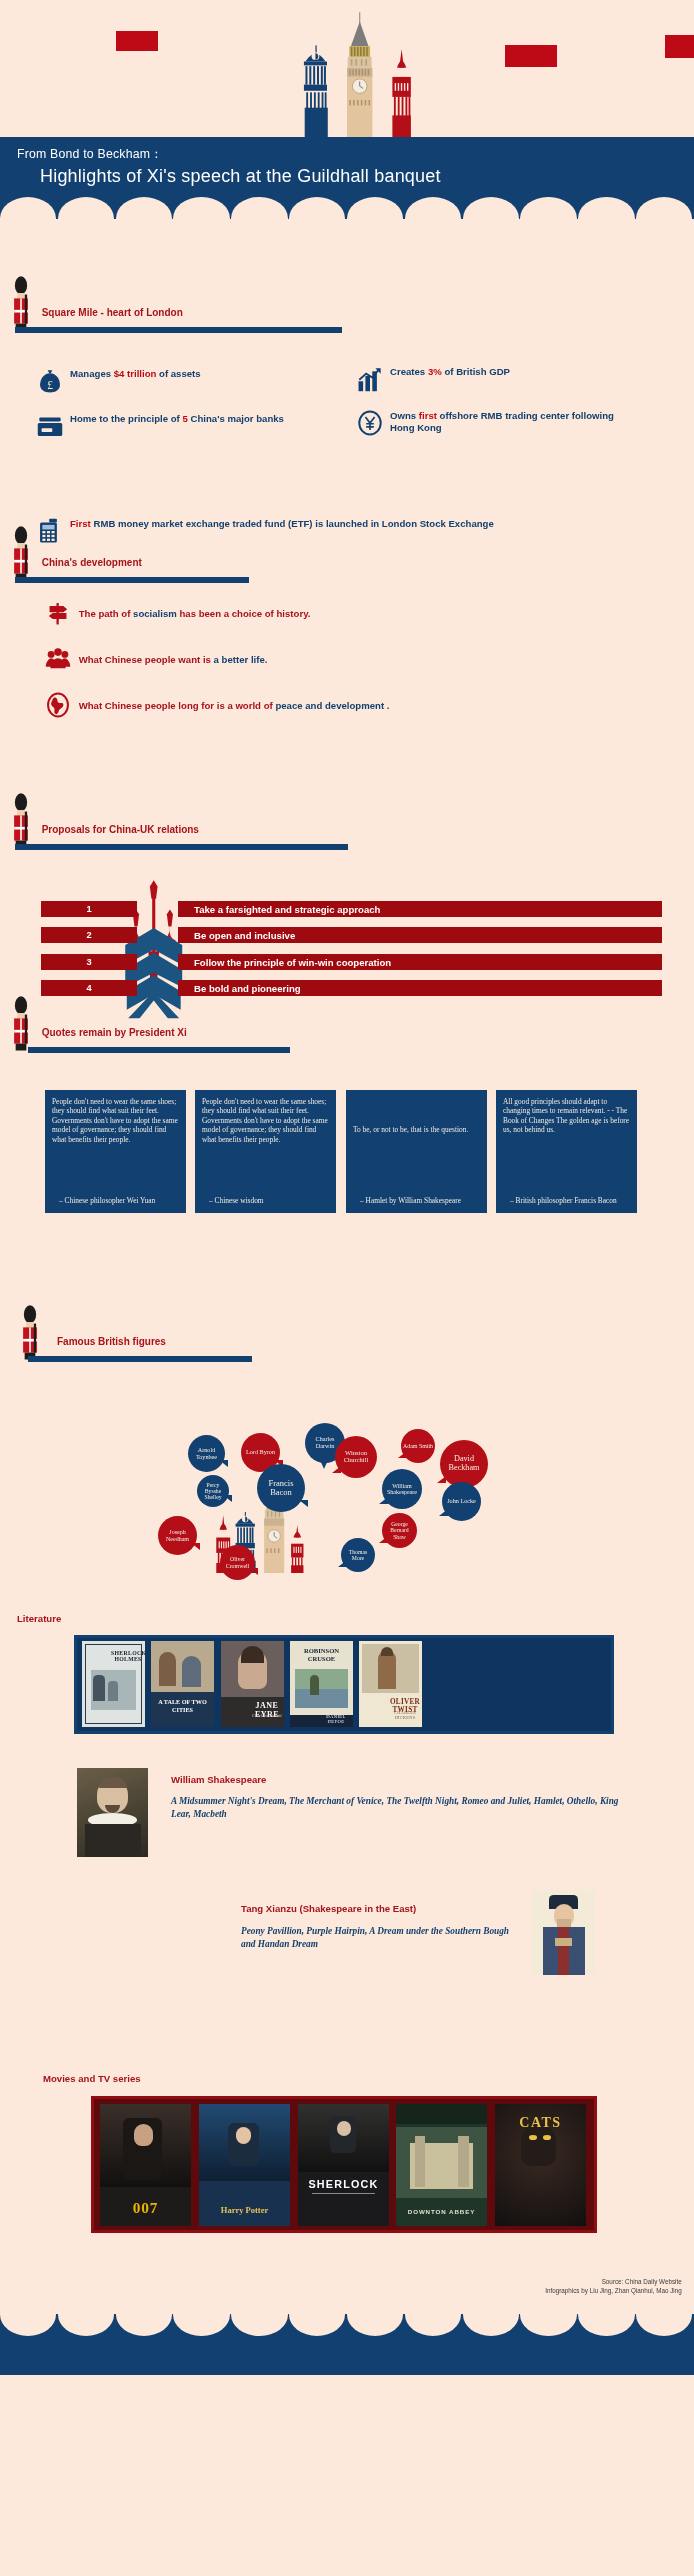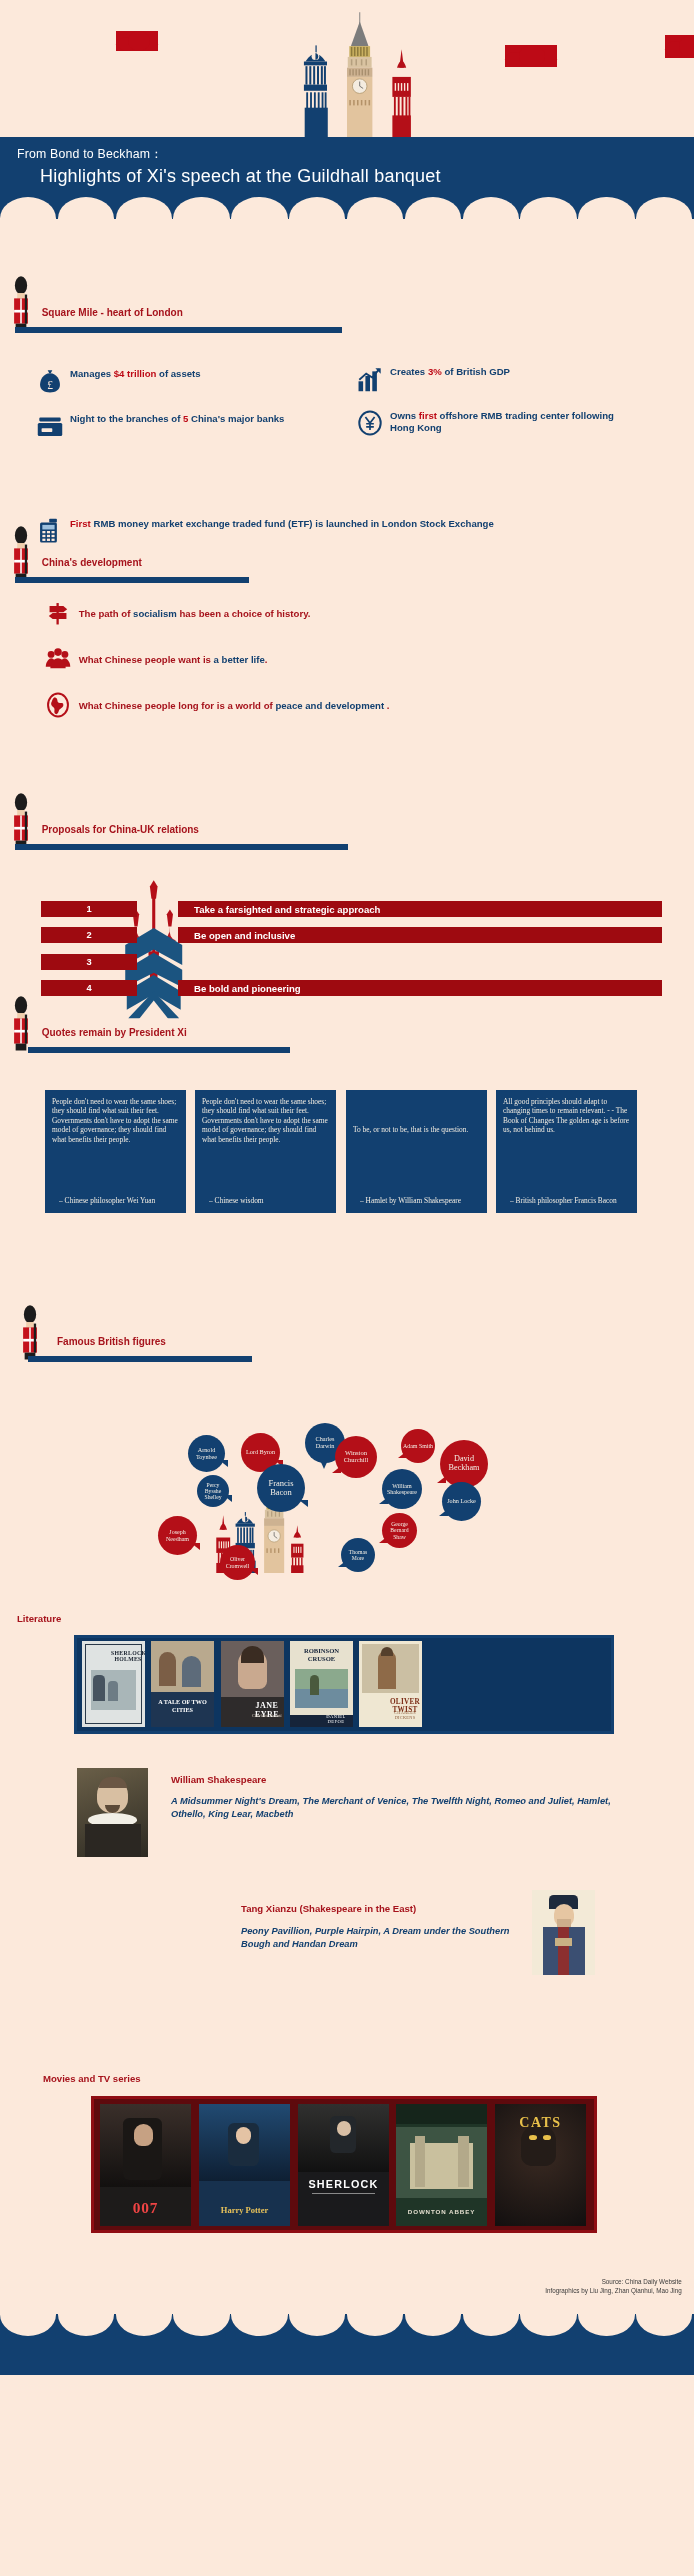--- a/index.html
+++ b/index.html
@@ -96,21 +96,21 @@
   
   .lit-frame { position:absolute; background:#124070; }
   .book { position:absolute; overflow:hidden; }
   .book .bt { position:absolute; left:0; right:0; text-align:center;
      font-family:"Liberation Serif", serif;padding-left:29px; }
 
   
   .port { position:absolute; overflow:hidden; }
   .figname { position:absolute; color:#a6131c; font-weight:bold; font-size:9.6px; }
   .figworks { position:absolute; color:#124070; font-weight:bold; font-style:italic;
-     font-size:9.3px; line-height:1.35; }
+     font-size:9.3px; line-height:1.35;font-family:Liberation Serif, serif; }
 
   
   .mv-frame { position:absolute; background:#8f0d13; }
   .poster { position:absolute; overflow:hidden; }
   .poster .pt { position:absolute; left:0; right:0; text-align:center; }
 
   
   .source { position:absolute; right:12.3px; color:#3a3a3a; font-size:6.3px;
      text-align:right; line-height:1.45; }
 
@@ -283,21 +283,21 @@
 
   <div class="fact" style="left:37px;top:413px;width:255px;">
     <div class="ficon">
       <svg viewBox="0 0 34 34" fill="#124070">
         <rect x="3" y="6" width="28" height="5" rx="1.5"></rect>
         <rect x="1" y="13" width="32" height="17" rx="2"></rect>
         <rect x="6" y="20" width="14" height="5" rx="1" fill="#fce9db"></rect>
         </svg>
     </div>
     <div class="ftext">
-      <span>Night to the branches of </span><span class="hl">5</span><span> China's major banks</span>
+      <span>Home to the principle of </span><span class="hl">5</span><span> China's major banks</span>
     </div>
   </div>
 
   <div class="fact" style="left:357px;top:410px;width:262px;">
     <div class="ficon">
       <svg viewBox="0 0 34 34">
         <ellipse cx="17" cy="17" rx="14" ry="15" fill="none" stroke="#124070" stroke-width="2.6"></ellipse>
         <path d="M11 9 L17 17 L23 9 M17 17 L17 26 M12 18 h10 M12 22 h10" stroke="#124070" stroke-width="2.2" fill="none"></path>
         </svg>
     </div>
@@ -425,20 +425,21 @@
     <div class="prop-row" style="top:33px;">
       <div class="prop-num">1</div>
       <div class="prop-txt">Take a farsighted and strategic approach</div>
     </div>
     <div class="prop-row" style="top:59px;">
       <div class="prop-num">2</div>
       <div class="prop-txt">Be open and inclusive</div>
     </div>
     <div class="prop-row" style="top:86px;">
       <div class="prop-num">3</div>
+      <div class="prop-txt">Follow the principle of win-win cooperation</div>
     </div>
     <div class="prop-row" style="top:112px;">
       <div class="prop-num">4</div>
       <div class="prop-txt">Be bold and pioneering</div>
     </div>
   </div>
 
   <div class="section-head" style="left:7.7px;top:996px;width:309px;height:62px;">
     <svg class="guard" viewBox="0 0 34 74">
       <ellipse cx="17" cy="12" rx="8" ry="12" fill="#1c1c1c"></ellipse>
@@ -689,21 +690,21 @@
 
   <div style="position:absolute;left:43px;top:2073px;color:#a6131c;font-weight:bold;font-size:9.6px;">Movies and TV series</div>
 
   <div class="mv-frame" style="left:91px;top:2096px;width:506px;height:137px;"></div>
   <div style="position:absolute;left:94px;top:2099px;width:500px;height:131px;background:#5e0a0d;"></div>
 
   <div class="poster" style="left:100px;top:2104px;width:91px;height:122px;background:#1d1b1a;">
     <div style="position:absolute;left:0;top:0;right:0;height:83px;background:linear-gradient(180deg,#3a2f2a,#12100f);"></div>
     <div style="position:absolute;left:23px;top:14px;width:39px;height:62px;background:#1a1715;border-radius:6.2px;"></div>
     <div style="position:absolute;left:34px;top:20px;width:18.5px;height:21.6px;background:#c6a183;border-radius:9.3px 9.3px 7.7px 7.7px;"></div>
-    <div class="pt" style="bottom:9.3px;font-size:15.4px;font-weight:bold;color:#ef4444;font-family:'Liberation Serif',serif;letter-spacing:0.8px;">007</div>
+    <div class="pt" style="bottom:9.3px;font-size:15.4px;font-weight:bold;color:#eab308;font-family:'Liberation Serif',serif;letter-spacing:0.8px;">007</div>
   </div>
 
   <div class="poster" style="left:199px;top:2104px;width:91px;height:122px;background:#17314e;">
     <div style="position:absolute;left:0;top:0;right:0;height:77px;background:linear-gradient(180deg,#214a72,#0e1f33);"></div>
     <div style="position:absolute;left:29px;top:18.5px;width:31px;height:43px;background:#1a2c3e;border-radius:6.2px;"></div>
     <div style="position:absolute;left:37px;top:23px;width:15.4px;height:17px;background:#e4c3a4;border-radius:7.7px;"></div>
     <div class="pt" style="bottom:10.8px;font-size:8.5px;font-weight:bold;color:#e8c25a;font-family:'Liberation Serif',serif;">Harry Potter</div>
   </div>
 
   <div class="poster" style="left:298px;top:2104px;width:91px;height:122px;background:#1a1a1c;padding-left:28px;">

